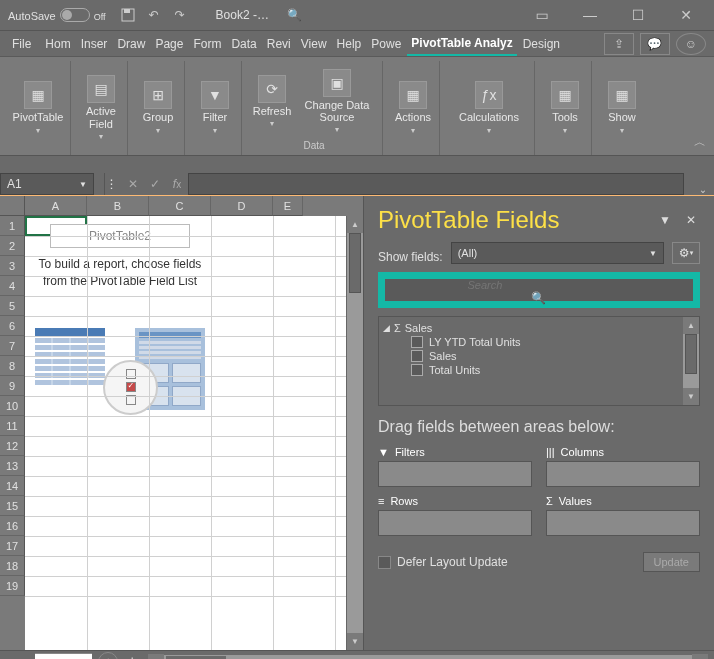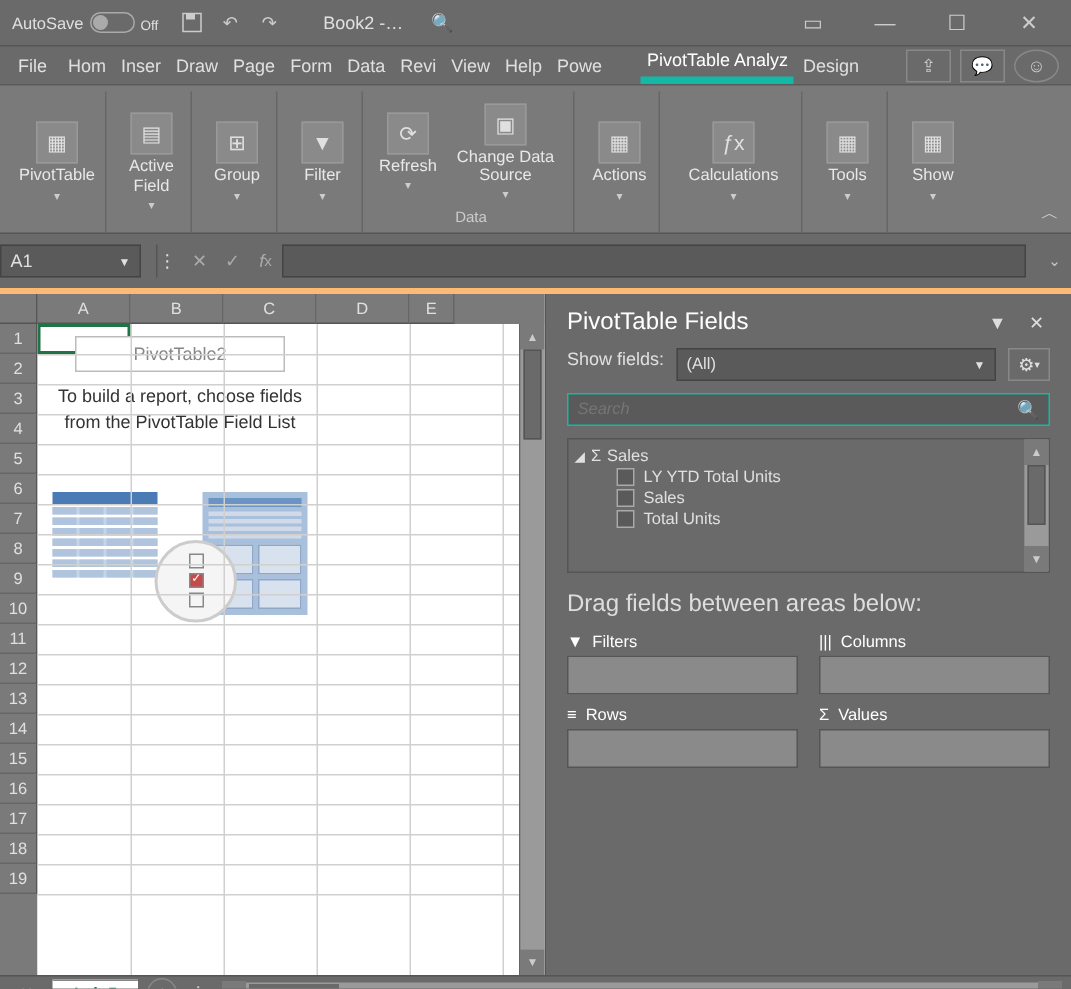--- a/index.html
+++ b/index.html
@@ -12,40 +12,40 @@
 .toggle::after { content: ""; position: absolute; left: 1px; top: 1px; width: 10px; height: 10px; background: #aaa; border-radius: 50%; }
 .qat { display: flex; gap: 10px; margin-left: 6px; }
 .qat-icon { width: 16px; height: 16px; display: flex; align-items: center; justify-content: center; color: #ccc; }
 .book-title { margin-left: 20px; font-size: 12px; color: #e0e0e0; }
 .win-controls { margin-left: auto; display: flex; gap: 8px; }
 .win-btn { width: 40px; height: 20px; display: flex; align-items: center; justify-content: center; color: #ccc; font-size: 14px; }
 
 
 .ribbon-tabs { height: 26px; background: #6a6a6a; border-top: 1px solid #555; display: flex; align-items: center; padding: 0 8px; gap: 2px; }
 .rtab { padding: 4px 4px; font-size: 12px; color: #e0e0e0; white-space: nowrap; cursor: pointer; }
-.rtab.active { color: #fff; border-bottom: 8px solid #14b8a6; font-weight: 400; margin-left: 20px; }
+.rtab.active { color: #fff; border-bottom: 2px solid #14b8a6; font-weight: 700; }
 .rtab.file { margin-right: 4px; }
 .ribbon-right { margin-left: auto; display: flex; gap: 6px; }
 .ribbon-right .rbtn { width: 30px; height: 22px; border: 1px solid #888; display: flex; align-items: center; justify-content: center; color: #ccc; font-size: 12px; }
 
 
 .ribbon { height: 100px; background: #7a7a7a; border-top: 1px solid #5a5a5a; border-bottom: 1px solid #555; display: flex; padding: 4px 6px 0; gap: 4px; position: relative; }
 .rgroup { border-right: 1px solid #666; padding: 2px 4px; display: flex; flex-direction: column; }
 .rgroup-items { display: flex; gap: 2px; flex: 1; }
 .rbig { width: 56px; display: flex; flex-direction: column; align-items: center; justify-content: center; gap: 2px; padding: 2px; }
 .rbig.wide { width: 82px; }
 .rbig.narrow { width: 44px; }
 .rbig-icon { width: 28px; height: 28px; border: 1px solid #999; background: #8a8a8a; display: flex; align-items: center; justify-content: center; font-size: 14px; }
 .rbig-label { font-size: 11px; text-align: center; line-height: 1.1; color: #e8e8e8; }
 .rchev { font-size: 8px; color: #ccc; }
 .rgroup-label { font-size: 10px; text-align: center; color: #ccc; padding-bottom: 2px; }
 .ribbon-collapse { position: absolute; right: 8px; bottom: 4px; color: #ccc; font-size: 12px; }
 
 
-.fbar { height: 40px; background: #6a6a6a; display: flex; align-items: center; border-bottom: 4px solid #fdba74; }
+.fbar { height: 40px; background: #6a6a6a; display: flex; align-items: flex-end; border-bottom: 1px solid #fdba74; }
 .namebox { width: 94px; height: 22px; background: #5a5a5a; border: 1px solid #444; padding: 2px 6px; display: flex; align-items: center; font-size: 12px; }
 .namebox .dd { margin-left: auto; font-size: 8px; }
 .fbar-sep { width: 6px; }
 .fbar-sep2 { width: 14px; border-left: 1px solid #555; height: 22px; margin: 0 4px; display:flex;align-items:center;justify-content:center; }
 .fbtn { width: 22px; height: 22px; display: flex; align-items: center; justify-content: center; color: #aaa; font-size: 12px; }
 .formula-input { flex: 1; height: 22px; background: #5a5a5a; border: 1px solid #444; margin-right: 12px; }
 .fbar-expand { width: 14px; text-align: center; font-size: 10px; color: #ccc; margin-right: 4px; }
 
 
 .main { display: flex; height: 454px; }
@@ -84,27 +84,27 @@
 
 
 .sheet-vscroll { width: 17px; background: #8a8a8a; border-left: 1px solid #666; display: flex; flex-direction: column; }
 .scroll-btn { height: 17px; background: #7a7a7a; display: flex; align-items: center; justify-content: center; font-size: 8px; color: #ccc; }
 .scroll-track { flex: 1; background: #9a9a9a; position: relative; }
 .scroll-thumb { position: absolute; left: 2px; right: 2px; background: #6a6a6a; border: 1px solid #555; }
 
 
 .rpane { flex: 1; background: #6a6a6a; padding: 10px 14px; display: flex; flex-direction: column; gap: 8px; border-left: 1px solid #555; }
 .rpane-header { display: flex; align-items: center; }
-.rpane-title { font-size: 16px; color: #ffffff; flex: 1; }
+.rpane-title { font-size: 24px; color: #fde047; flex: 1; }
 .rpane-hbtn { width: 18px; text-align: center; color: #ddd; font-size: 12px; margin-left: 8px; }
-.showfields { display: flex; align-items: flex-start; gap: 8px; }
+.showfields { display: flex; align-items: flex-end; gap: 8px; }
 .showfields select, .sf-select { flex: 1; height: 22px; background: #5a5a5a; border: 1px solid #444; color: #e0e0e0; padding: 0 6px; font-size: 11px; display: flex; align-items: center; }
 .sf-select .dd { margin-left: auto; font-size: 8px; }
 .gear { width: 28px; height: 22px; border: 1px solid #888; display: flex; align-items: center; justify-content: center; font-size: 12px; }
-.search { height: 22px; background: #5a5a5a; border: 1px solid #14b8a6; display: flex; align-items: center; padding: 0 6px; }
+.search { height: 36px; background: #5a5a5a; border: 7px solid #14b8a6; display: flex; align-items: center; padding: 0 6px; flex-direction: column; }
 .search input { flex: 1; background: transparent; border: none; color: #e0e0e0; font-size: 11px; font-style: italic; outline: none; }
 .search-icon { font-size: 12px; color: #ccc; }
 .fieldlist { height: 90px; background: #6a6a6a; border: 1px solid #555; display: flex; }
 .fieldlist-items { flex: 1; padding: 4px; }
 .fl-group { display: flex; align-items: center; gap: 4px; font-size: 11px; padding: 1px 0; }
 .fl-item { display: flex; align-items: center; gap: 6px; padding: 1px 0 1px 28px; font-size: 11px; }
 .fl-check { width: 12px; height: 12px; border: 1px solid #aaa; background: #5a5a5a; }
 .fl-scroll { width: 16px; background: #8a8a8a; display: flex; flex-direction: column; }
 .drag-hint { font-size: 16px; color: #ddd; margin-top: 4px; }
 .areas { display: grid; grid-template-columns: 1fr 1fr; gap: 8px 14px; margin-top: 2px; }
@@ -493,20 +493,25 @@
           <div class="area-box"></div>
         </div>
       <div>
           <div class="area-label">
             <span>Σ</span>
             <span>Values</span>
           </div>
           <div class="area-box"></div>
         </div>
     </div>
+    <div class="defer-row">
+      <span class="defer-check"></span>
+      <span>Defer Layout Update</span>
+      <button class="update-btn">Update</button>
+    </div>
   </div>
 </div>
 
 <div class="sheet-tabs-row">
   <div class="tab-nav">
       <span>◀</span>
       <span>▶</span>
     </div>
   <div class="sheet-tab">Lab 5</div>
   <div class="add-tab">+</div>

